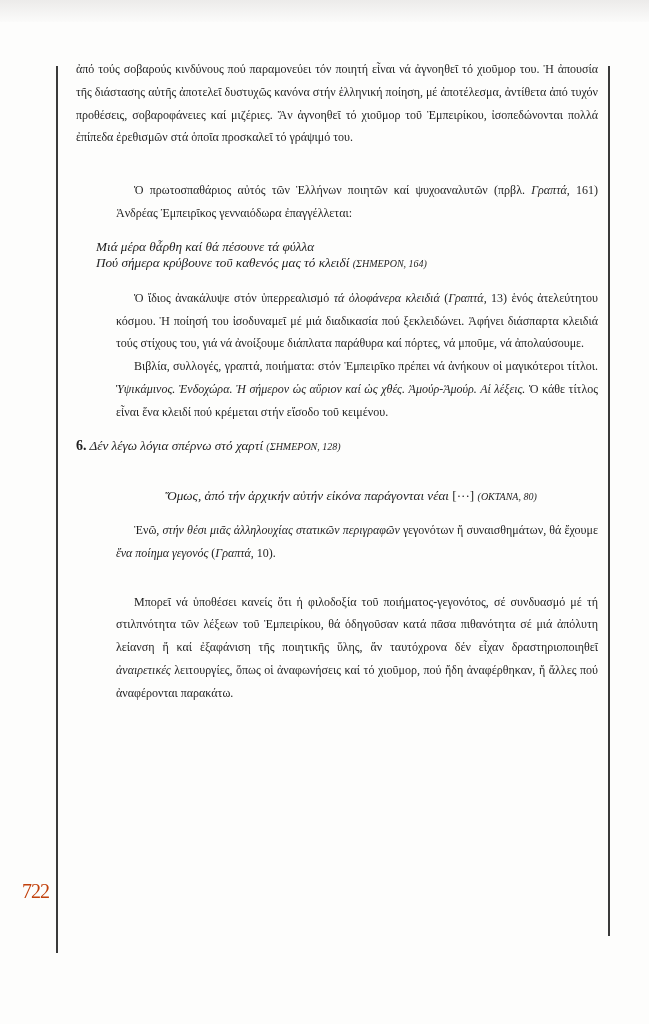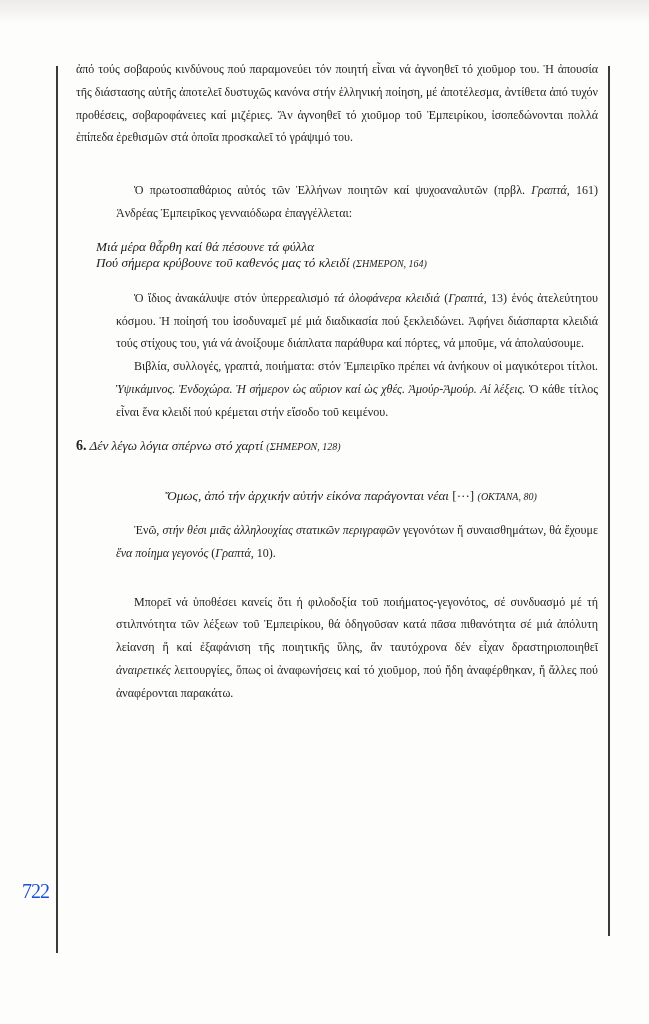--- a/index.html
+++ b/index.html
@@ -18,21 +18,21 @@
     .rule-left {
       position: absolute; left: 56px; top: 66px; width: 1.5px; height: 887px;
       background: #3a3a3a;
     }
     .rule-right {
       position: absolute; left: 608px; top: 66px; width: 1.5px; height: 870px;
       background: #3a3a3a;
     }
     .page-number {
       position: absolute; left: 22px; top: 880px;
-      font-size: 20px; letter-spacing: -1px; color: #1d4ed8;
+      font-size: 20px; letter-spacing: -1px; color: #c2410c;
     }
     .column {
       position: absolute; left: 76px; top: 58px; width: 522px;
     }
     .para {
       font-size: 12px; line-height: 22.8px;
       text-align: justify; margin: 0;
     }
     .indent { text-indent: 18px; margin-left: 40px; }
     .it { font-style: italic; }

